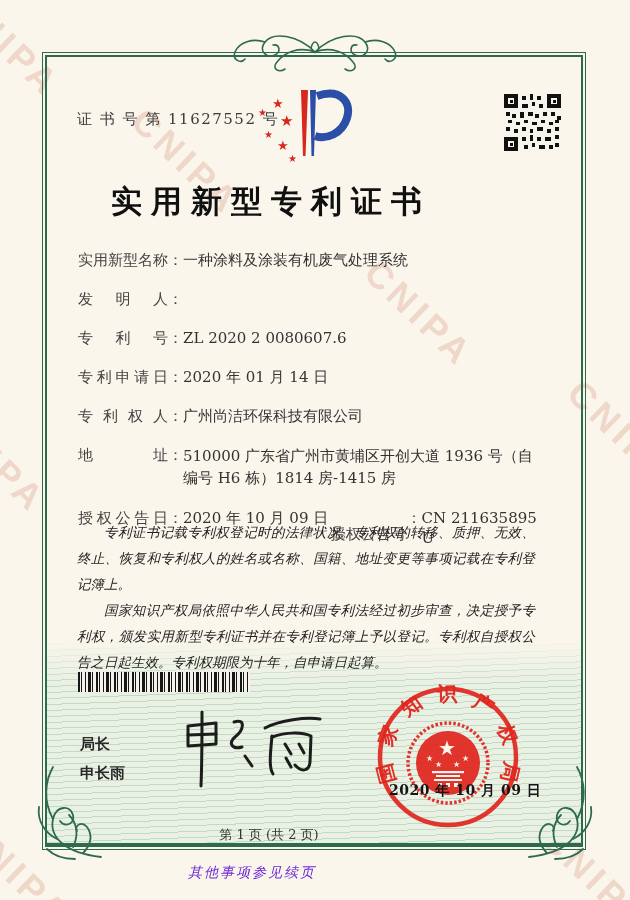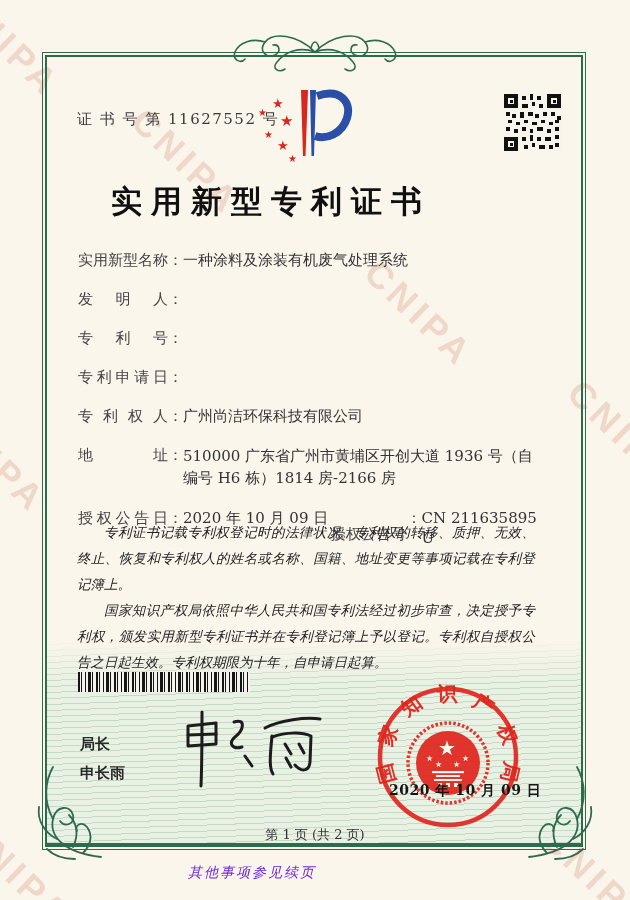--- a/index.html
+++ b/index.html
@@ -73,21 +73,21 @@
     font-size:15px;color:#2a2a2a;line-height:29px;font-weight:bold;
   }
   .signature{position:absolute;left:168px;top:706px;width:160px;height:88px;}
   .seal{position:absolute;left:374px;top:683px;width:148px;height:148px;}
   .seal-date{
     position:absolute;left:389px;top:782px;width:130px;
     font-size:14px;font-weight:bold;color:#151515;letter-spacing:0.5px;
     white-space:nowrap;
   }
   .page-info{
-    position:absolute;left:0;top:826px;width:630px;text-align:center;
+    position:absolute;left:0;top:826px;width:538px;text-align:center;
     font-size:13px;color:#333;
   }
   .continuation{
     position:absolute;left:0;top:864px;width:504px;text-align:center;
     font-size:14px;font-style:italic;color:#6d28d9;letter-spacing:2px;
   }
   .ornament-top{position:absolute;left:225px;top:26px;width:180px;height:50px;}
   .flourish{position:absolute;width:80px;height:105px;}
   .flourish.bl{left:27px;top:757px;}
   .flourish.br{right:27px;top:757px;transform:scaleX(-1);}
@@ -223,34 +223,36 @@
       <span class="field-colon">：</span>
       <span class="field-value">一种涂料及涂装有机废气处理系统</span>
   </div>
   <div class="field-row">
     <span class="field-label">发明人</span>
       <span class="field-colon">：</span>
   </div>
   <div class="field-row">
     <span class="field-label">专利号</span>
       <span class="field-colon">：</span>
+      <span class="field-value">ZL 2020 2 0080607.6</span>
   </div>
   <div class="field-row">
     <span class="field-label">专利申请日</span>
       <span class="field-colon">：</span>
+      <span class="field-value">2020 年 01 月 14 日</span>
   </div>
   <div class="field-row">
     <span class="field-label">专利权人</span>
       <span class="field-colon">：</span>
       <span class="field-value">广州尚洁环保科技有限公司</span>
   </div>
   <div class="field-row addr-row">
     <span class="field-label">地址</span>
       <span class="field-colon">：</span>
-      <span class="field-value">510000 广东省广州市黄埔区开创大道 1936 号（自编号 H6 栋）1814 房-2166 房</span>
+      <span class="field-value">510000 广东省广州市黄埔区开创大道 1936 号（自编号 H6 栋）1814 房-1415 房</span>
   </div>
   <div class="field-row grant-row">
     <span class="field-label">授权公告日</span>
       <span class="field-colon">：</span>
       <span class="field-value gv1">2020 年 10 月 09 日</span>
     <span class="field-label" style="width:76px;flex:0 0 76px;margin-top:16px;">授权公告号</span>
       <span class="field-colon">：</span>
       <span class="field-value">CN 211635895 U</span>
   </div>
 </div>

